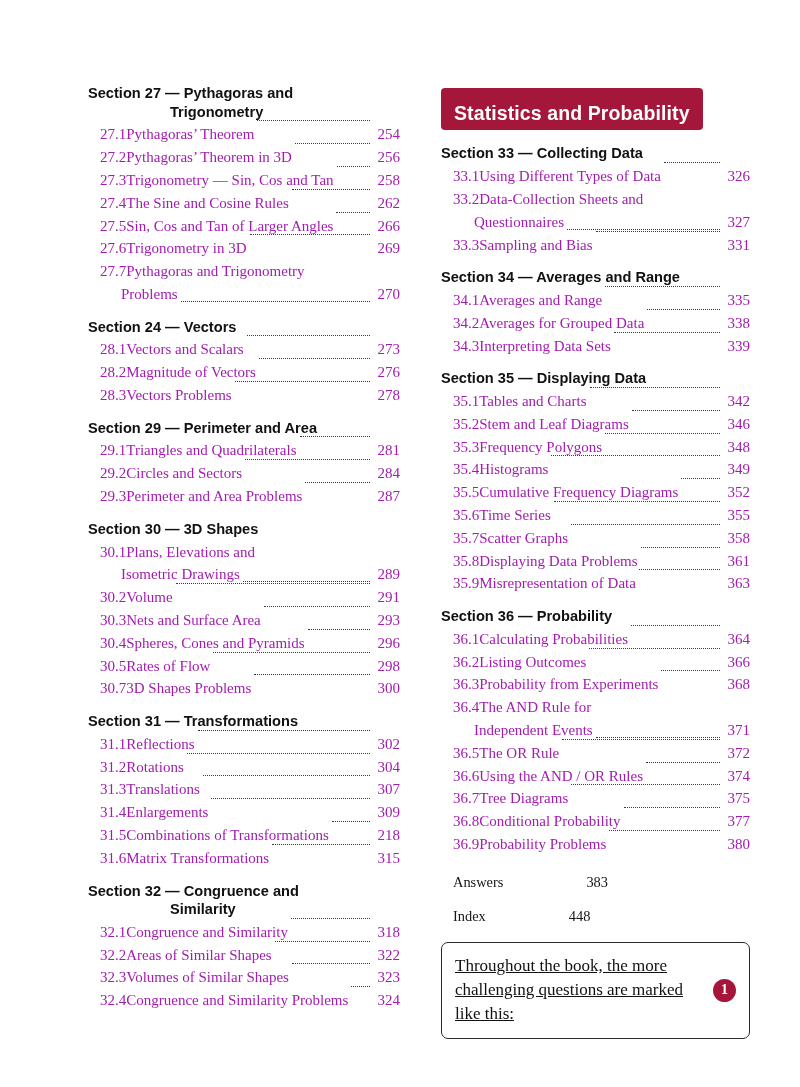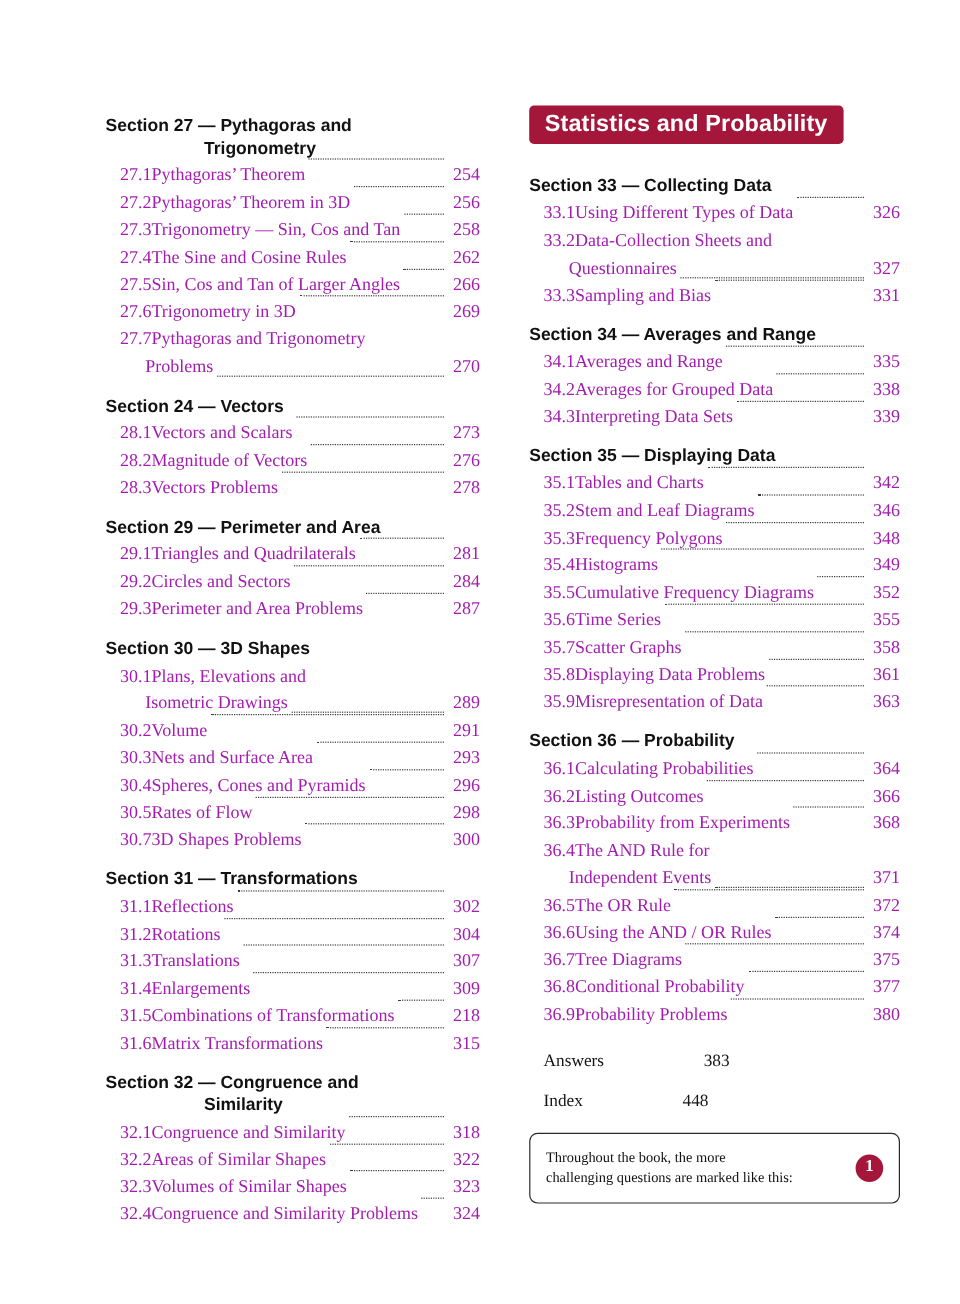--- a/index.html
+++ b/index.html
@@ -33,28 +33,28 @@
 
   
   .banner {
     display: inline-block;
     background: #A5173A;
     color: #ffffff;
     font-family: "Liberation Sans", sans-serif;
     font-weight: bold;
     font-size: 19.5px;
     letter-spacing: 0.1px;
-    padding: 5px 13px 6px 13px;
+    padding: 15px 13px 6px 13px;
     border-radius: 4px;
     margin: 4px 0 14px 0;
     line-height: 1.1;
   }
 
   
-  .section { margin-bottom: 12px; margin-top: 12px; }
+  .section { margin-bottom: 12px; }
 
   .section-head {
     font-family: "Liberation Sans", sans-serif;
     font-weight: bold;
     font-size: 14.6px;
     color: #111111;
     line-height: 1.28;
     margin: 0 0 2px 0;
     white-space: pre-line;
   }
@@ -139,23 +139,24 @@
     margin-top: 14px;
     border: 1.2px solid #2b2b2b;
     border-radius: 7px;
     padding: 11px 13px 12px 13px;
     display: flex;
     align-items: center;
     justify-content: space-between;
     box-sizing: border-box;
   }
   .note-text {
-    font-size: 12px;
+    font-size: 17px;
     line-height: 1.42;
     color: #111111;
+    text-decoration: underline;
   }
   .note-badge {
     flex: 0 0 auto;
     width: 23px;
     height: 23px;
     border-radius: 50%;
     background: #A5173A;
     color: #ffffff;
     font-family: "Liberation Serif", serif;
     font-weight: bold;

